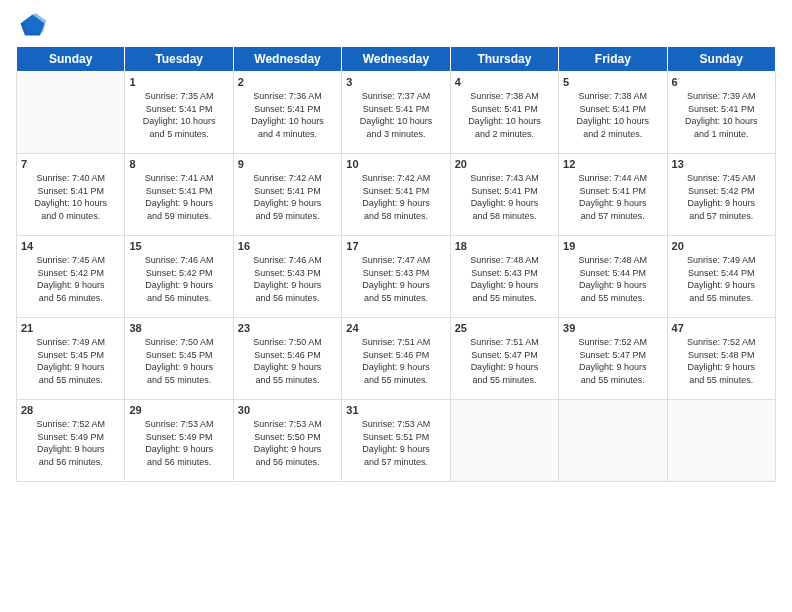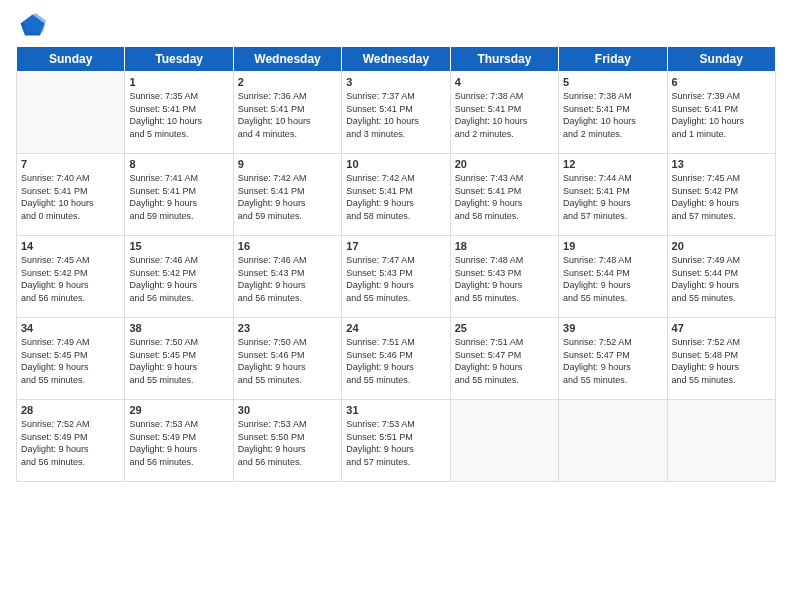--- a/index.html
+++ b/index.html
@@ -86,20 +86,21 @@
     .day-num {
       font-size: 11px;
       font-weight: bold;
       margin-bottom: 2px;
       display: block;
     }
     .cell-text {
       font-size: 9px;
       line-height: 1.4;
       color: #333;
+      text-align: center;
     }
   </style>
 </head>
 <body>
 
 <div class="page">
   <div class="header">
     <div class="logo">
       <svg class="logo-icon" viewBox="0 0 40 40">
         <polygon points="22,6 38,18 32,34 12,34 6,18" fill="#1565c0"></polygon>
@@ -211,21 +212,21 @@
             <span class="day-num">19</span>
             <div class="cell-text">Sunrise: 7:48 AM<br>Sunset: 5:44 PM<br>Daylight: 9 hours<br>and 55 minutes.</div>
           </td>
           <td>
             <span class="day-num">20</span>
             <div class="cell-text">Sunrise: 7:49 AM<br>Sunset: 5:44 PM<br>Daylight: 9 hours<br>and 55 minutes.</div>
           </td>
         </tr>
         <tr>
           <td>
-            <span class="day-num">34</span>
+            <span class="day-num">21</span>
             <div class="cell-text">Sunrise: 7:49 AM<br>Sunset: 5:45 PM<br>Daylight: 9 hours<br>and 55 minutes.</div>
           </td>
           <td>
             <span class="day-num">38</span>
             <div class="cell-text">Sunrise: 7:50 AM<br>Sunset: 5:45 PM<br>Daylight: 9 hours<br>and 55 minutes.</div>
           </td>
           <td>
             <span class="day-num">23</span>
             <div class="cell-text">Sunrise: 7:50 AM<br>Sunset: 5:46 PM<br>Daylight: 9 hours<br>and 55 minutes.</div>
           </td>

